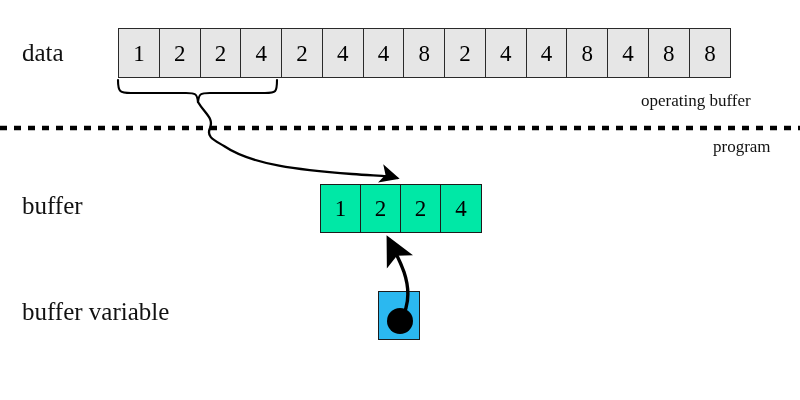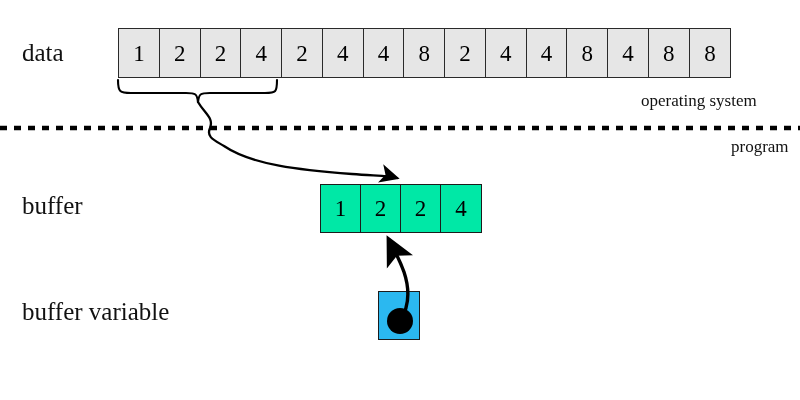--- a/index.html
+++ b/index.html
@@ -40,21 +40,21 @@
     left: 22px;
     top: 298px;
     font-size: 25px;
   }
   #os-label {
     left: 641px;
     top: 91px;
     font-size: 17px;
   }
   #program-label {
-    left: 731px;
+    left: 713px;
     top: 137px;
     font-size: 17px;
   }
 
   
   #data-array {
     position: absolute;
     left: 118px;
     top: 28px;
     height: 50px;
@@ -129,21 +129,21 @@
 <body>
 
 <div id="stage">
 
   <div class="label" id="data-label">data</div>
 
   <div class="label" id="buffer-label">buffer</div>
 
   <div class="label" id="buffer-variable-label">buffer variable</div>
 
-  <div class="label" id="os-label">operating system</div>
+  <div class="label" id="os-label">operating buffer</div>
 
   <div class="label" id="program-label">program</div>
 
   <div id="data-array">
     <div class="cell">1</div>
     <div class="cell">2</div>
     <div class="cell">2</div>
     <div class="cell">4</div>
     <div class="cell">2</div>
     <div class="cell">4</div>

